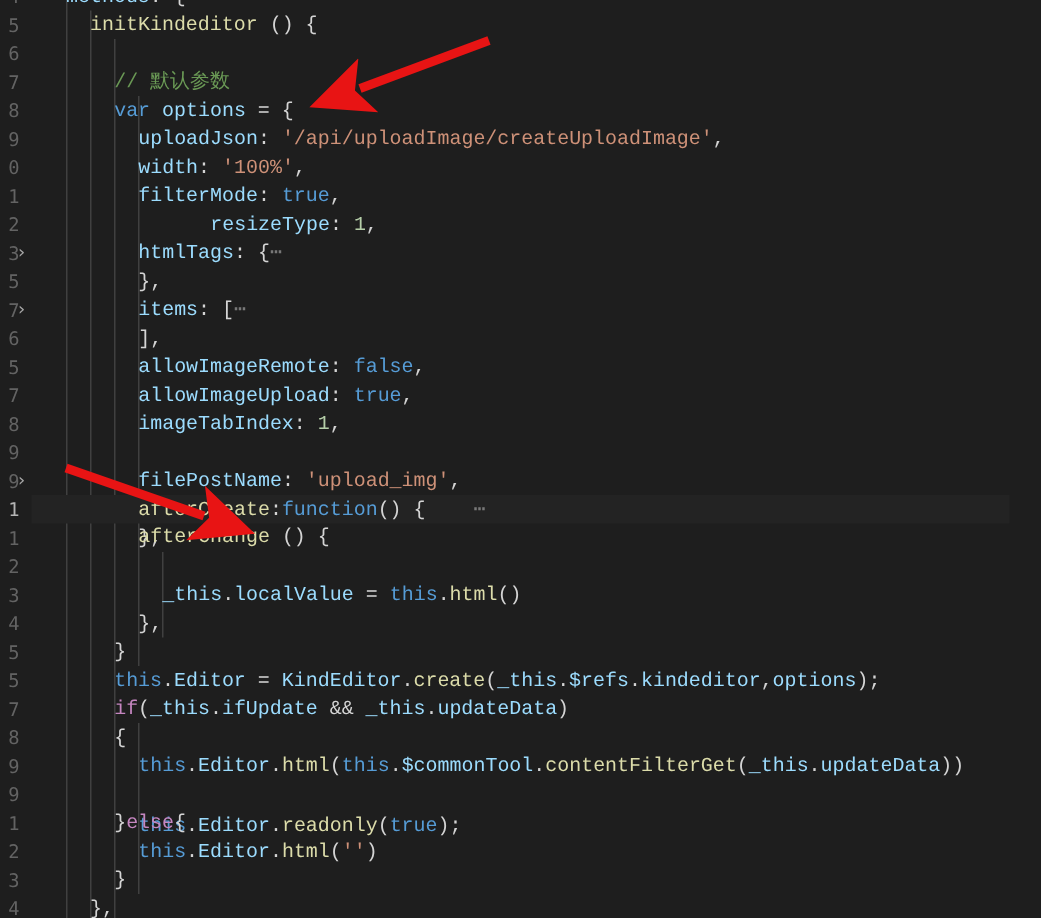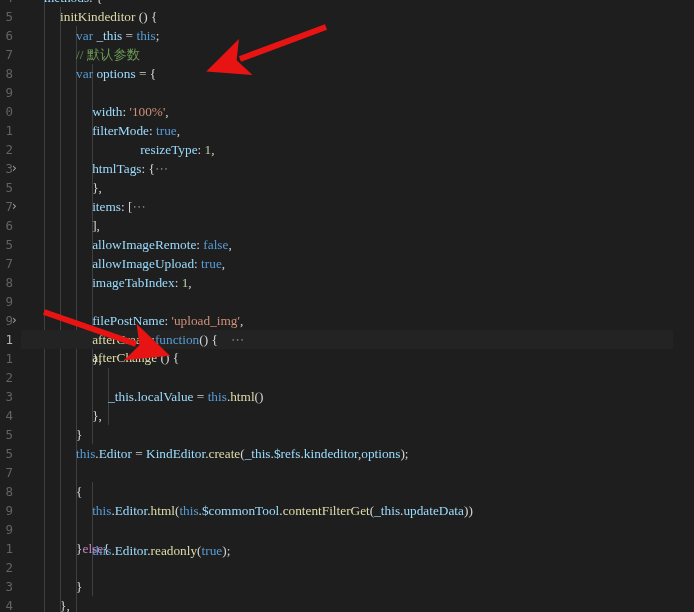--- a/index.html
+++ b/index.html
@@ -33,21 +33,21 @@
     font-family:"DejaVu Sans","Liberation Sans",sans-serif;
   }
   
   #code{
     position:absolute;left:21px;top:0;width:673px;height:612px;
     z-index:1;
   }
   .line{
     position:absolute;left:0;height:19px;line-height:19px;
     white-space:pre;font-size:13.3px;
-    font-family:Liberation Serif, serif;
+    font-family:Liberation Mono, monospace;
     color:#d4d4d4;
   }
   .cur-line-bg{
     position:absolute;left:0;width:673px;height:19px;
     background:#232323;z-index:0;
   }
   
   .guide{
     position:absolute;top:0;width:1px;height:612px;
     background:#404040;z-index:0;
@@ -77,45 +77,47 @@
       <div class="guide" style="background: rgb(64, 64, 64); left: 91.66px; top: 64px; height: 380px;"></div>
       <div class="guide" style="background: rgb(64, 64, 64); left: 107.7px; top: 368px; height: 57px;"></div>
       <div class="guide" style="background: rgb(64, 64, 64); left: 91.66px; top: 482px; height: 114px;"></div>
     </div>
 
   <div class="cur-line-bg" id="curline" style="top: 330px; background: rgb(35, 35, 35);"></div>
 
   <div id="code">
       <div class="line" style="top: -12px; left: 23.04px;"><span class="prop">methods</span><span class="pun">: {</span></div>
       <div class="line" style="top: 7px; left: 39.08px;"><span class="fn">initKindeditor</span><span class="pun"> () {</span></div>
-      <div class="line" style="top: 26px; left: 55.12px;"><span class="kw">var</span><span class="pun"> </span><span class="prop">_this</span><span class="pun"> = </span><span class="kw">this</span><span class="pun">;</span></div>
       <div class="line" style="top: 45px; left: 55.12px;"><span class="cmt">// 默认参数</span></div>
       <div class="line" style="top: 64px; left: 55.12px;"><span class="kw">var</span><span class="pun"> </span><span class="prop">options</span><span class="pun"> = {</span></div>
+      <div class="line" style="top: 83px; left: 71.16px;"><span class="prop">uploadJson</span><span class="pun">: </span><span class="str">'/api/uploadImage/createUploadImage'</span><span class="pun">,</span></div>
       <div class="line" style="top: 102px; left: 71.16px;"><span class="prop">width</span><span class="pun">: </span><span class="str">'100%'</span><span class="pun">,</span></div>
       <div class="line" style="top: 121px; left: 71.16px;"><span class="prop">filterMode</span><span class="pun">: </span><span class="kw">true</span><span class="pun">,</span></div>
       <div class="line" style="top: 140px; left: 71.16px; margin-left: 48px;"><span class="prop">resizeType</span><span class="pun">: </span><span class="num">1</span><span class="pun">,</span></div>
       <div class="line" style="top: 159px; left: 71.16px;"><span class="prop">htmlTags</span><span class="pun">: {</span><span class="fold">⋯</span></div>
       <div class="line" style="top: 178px; left: 71.16px;"><span class="pun">},</span></div>
       <div class="line" style="top: 197px; left: 71.16px;"><span class="prop">items</span><span class="pun">: [</span><span class="fold">⋯</span></div>
       <div class="line" style="top: 216px; left: 71.16px;"><span class="pun">],</span></div>
       <div class="line" style="top: 235px; left: 71.16px;"><span class="prop">allowImageRemote</span><span class="pun">: </span><span class="kw">false</span><span class="pun">,</span></div>
       <div class="line" style="top: 254px; left: 71.16px;"><span class="prop">allowImageUpload</span><span class="pun">: </span><span class="kw">true</span><span class="pun">,</span></div>
       <div class="line" style="top: 273px; left: 71.16px;"><span class="prop">imageTabIndex</span><span class="pun">: </span><span class="num">1</span><span class="pun">,</span></div>
       <div class="line" style="top: 311px; left: 71.16px;"><span class="prop">filePostName</span><span class="pun">: </span><span class="str">'upload_img'</span><span class="pun">,</span></div>
       <div class="line" style="top: 330px; left: 71.16px;"><span class="fn">afterCreate</span><span class="pun">:</span><span class="kw">function</span><span class="pun">() {</span><span class="pun">    </span><span class="fold">⋯</span></div>
       <div class="line" style="top: 349px; left: 71.16px;"><span class="pun">},</span></div>
       <div class="line" style="top: 348px; left: 71.16px;"><span class="fn">afterChange</span><span class="pun"> () {</span></div>
       <div class="line" style="top: 387px; left: 87.2px;"><span class="prop">_this</span><span class="pun">.</span><span class="prop">localValue</span><span class="pun"> = </span><span class="kw">this</span><span class="pun">.</span><span class="fn">html</span><span class="pun">()</span></div>
       <div class="line" style="top: 406px; left: 71.16px;"><span class="pun">},</span></div>
       <div class="line" style="top: 425px; left: 55.12px;"><span class="pun">}</span></div>
       <div class="line" style="top: 444px; left: 55.12px;"><span class="kw">this</span><span class="pun">.</span><span class="prop">Editor</span><span class="pun"> = </span><span class="prop">KindEditor</span><span class="pun">.</span><span class="fn">create</span><span class="pun">(</span><span class="prop">_this</span><span class="pun">.</span><span class="prop">$refs</span><span class="pun">.</span><span class="prop">kindeditor</span><span class="pun">,</span><span class="prop">options</span><span class="pun">);</span></div>
+      <div class="line" style="top: 463px; left: 55.12px;"><span class="ctl">if</span><span class="pun">(</span><span class="prop">_this</span><span class="pun">.</span><span class="prop">ifUpdate</span><span class="pun"> &amp;&amp; </span><span class="prop">_this</span><span class="pun">.</span><span class="prop">updateData</span><span class="pun">)</span></div>
       <div class="line" style="top: 482px; left: 55.12px;"><span class="pun">{</span></div>
       <div class="line" style="top: 501px; left: 71.16px;"><span class="kw">this</span><span class="pun">.</span><span class="prop">Editor</span><span class="pun">.</span><span class="fn">html</span><span class="pun">(</span><span class="kw">this</span><span class="pun">.</span><span class="prop">$commonTool</span><span class="pun">.</span><span class="fn">contentFilterGet</span><span class="pun">(</span><span class="prop">_this</span><span class="pun">.</span><span class="prop">updateData</span><span class="pun">))</span></div>
       <div class="line" style="top: 520px; left: 71.16px; margin-top: 21px;"><span class="kw">this</span><span class="pun">.</span><span class="prop">Editor</span><span class="pun">.</span><span class="fn">readonly</span><span class="pun">(</span><span class="kw">true</span><span class="pun">);</span></div>
       <div class="line" style="top: 539px; left: 55.12px;"><span class="pun">}</span><span class="ctl">else</span><span class="pun">{</span></div>
+      <div class="line" style="top: 558px; left: 71.16px;"><span class="kw">this</span><span class="pun">.</span><span class="prop">Editor</span><span class="pun">.</span><span class="fn">html</span><span class="pun">(</span><span class="str">''</span><span class="pun">)</span></div>
       <div class="line" style="top: 577px; left: 55.12px;"><span class="pun">}</span></div>
       <div class="line" style="top: 596px; left: 39.08px;"><span class="pun">},</span></div>
     </div>
 
   <div id="gutter">
       <div class="lnrow" style="top: -12px;">
         <span class="lnum">4</span>
       </div>
       <div class="lnrow" style="top: 7px;">
         <span class="lnum">5</span>

